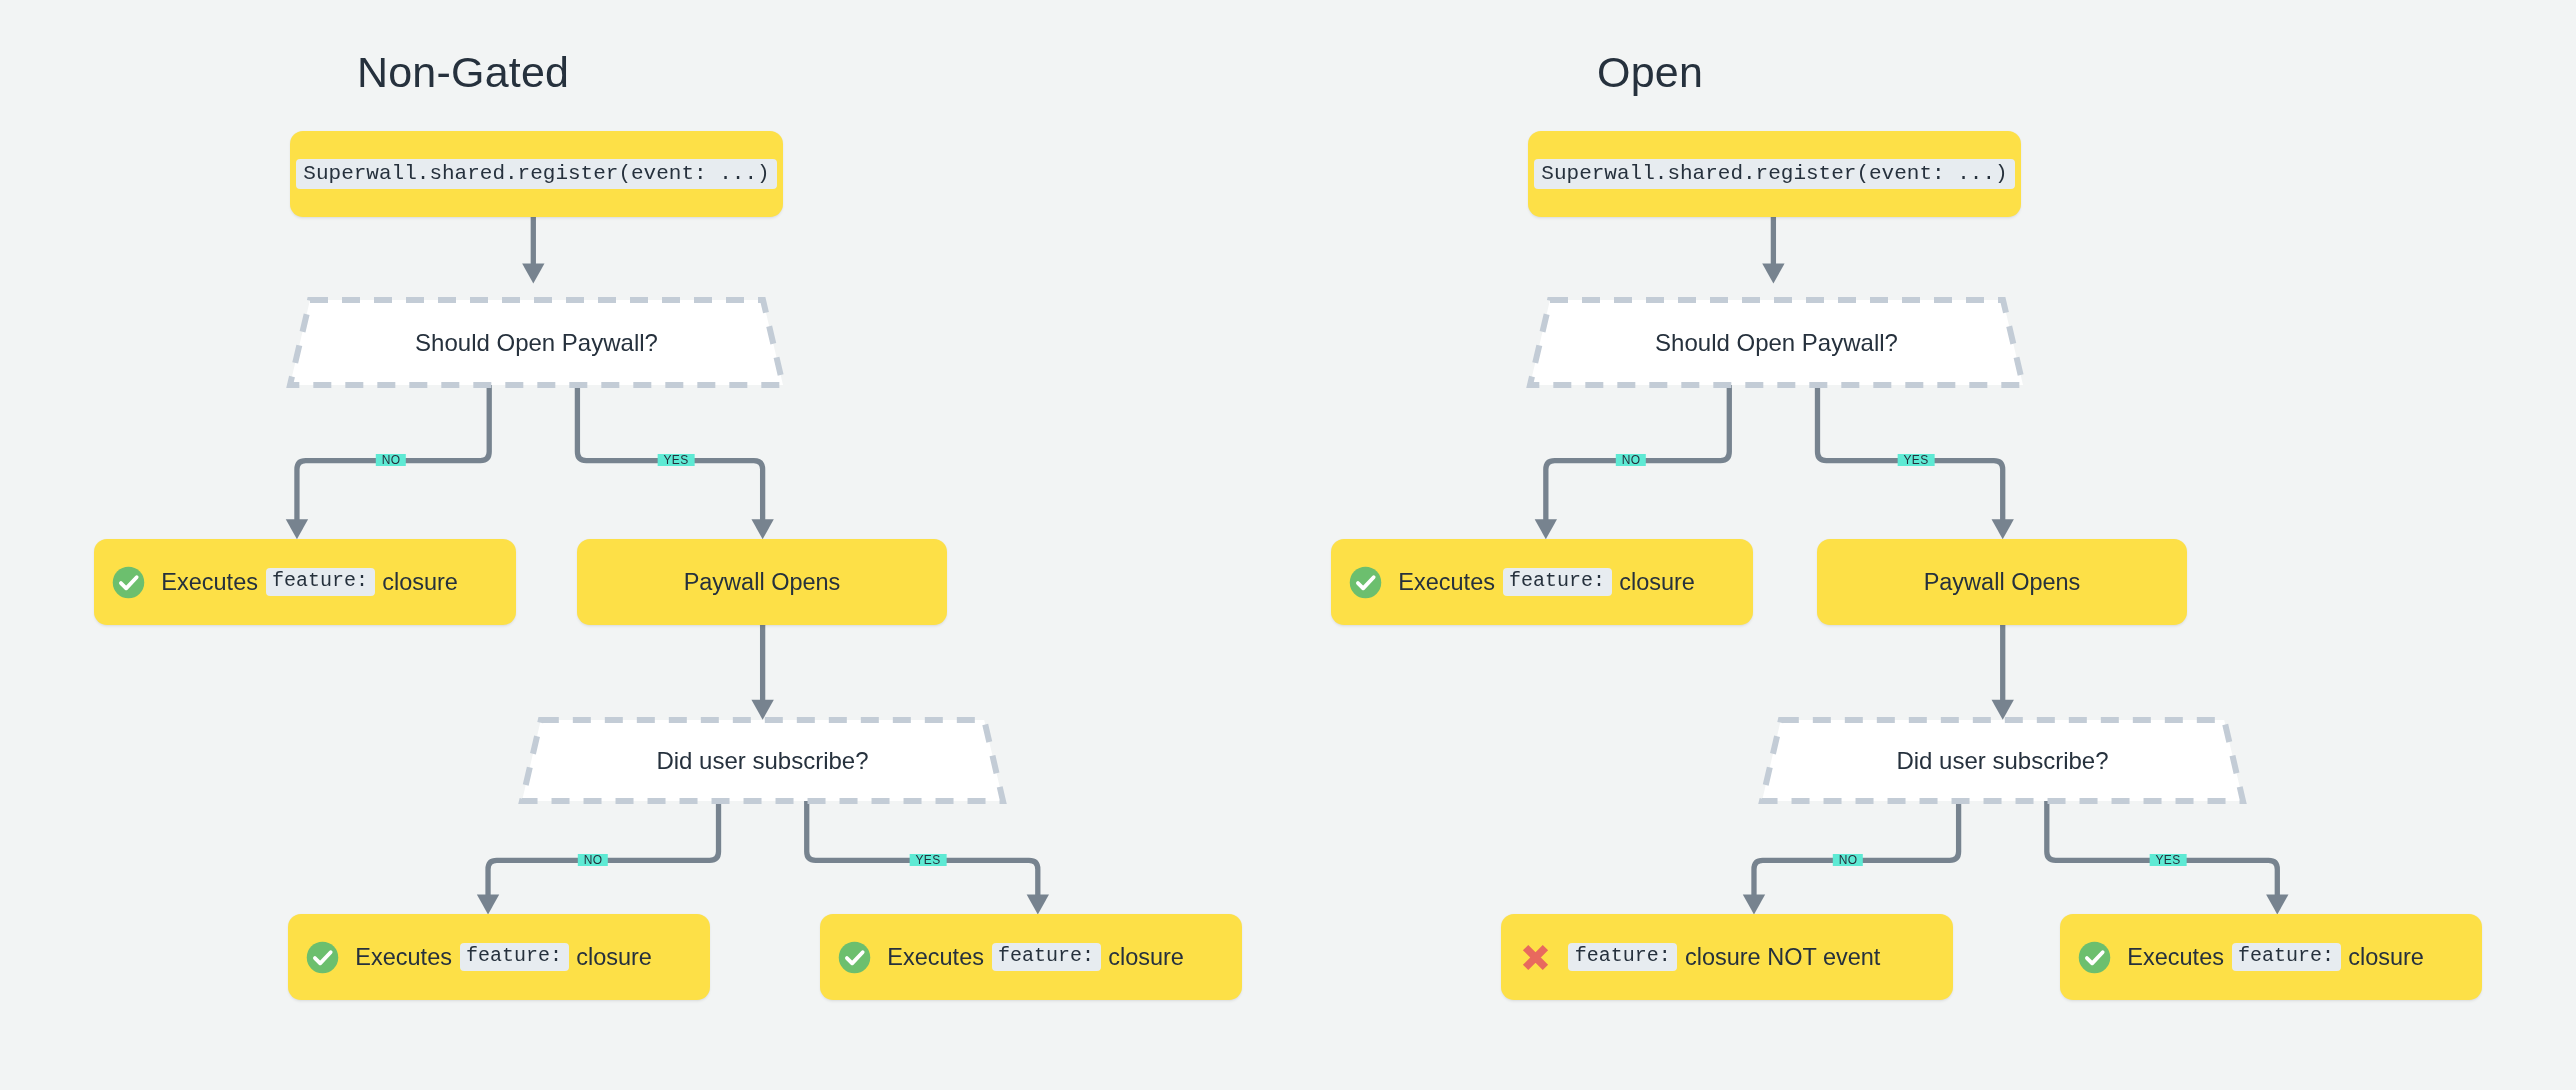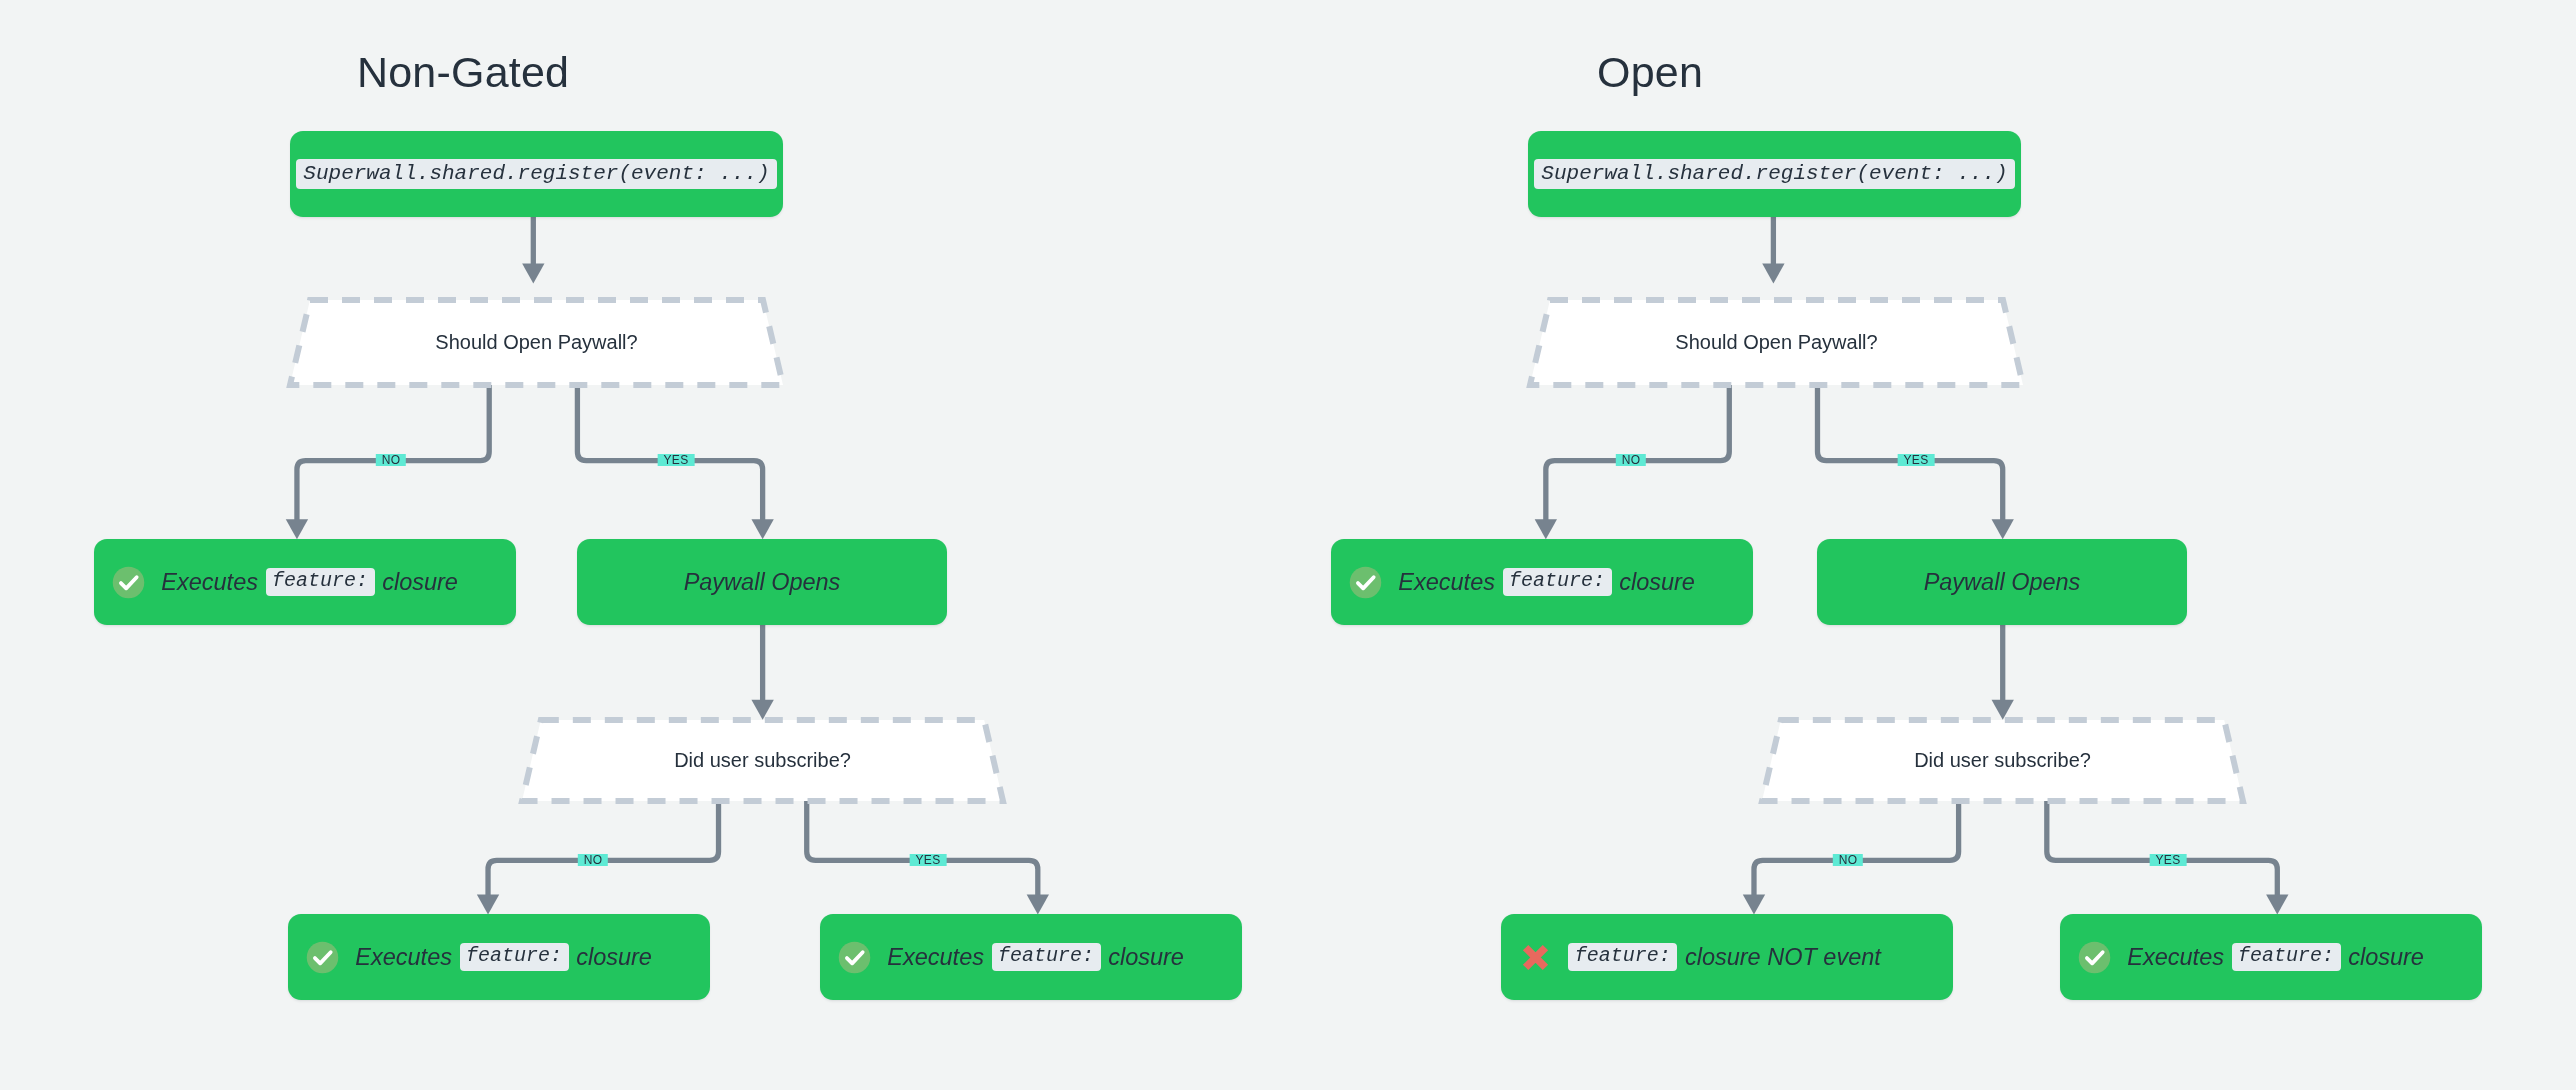--- a/index.html
+++ b/index.html
@@ -28,28 +28,27 @@
     font-weight: 400;
     color: #26313d;
     text-align: left;
     letter-spacing: 0.2px;
     white-space: nowrap;
   }
 
   
   .node {
     position: absolute;
-    background: #22c55e;
+    background: #fde047;
     border-radius: 13px;
     box-shadow: 0 1.2px 2.4px rgba(30,45,60,0.055), 0 0.6px 1.2px rgba(30,45,60,0.04);
     display: flex;
     align-items: center;
     justify-content: center;
     box-sizing: border-box;
-    font-style: italic;
   }
   .node-label {
     font-size: 23.5px;
     color: #26313d;
     white-space: nowrap;
     display: flex;
     align-items: center;
   }
 
   
@@ -79,21 +78,21 @@
   }
   .decision svg {
     position: absolute;
     inset: 0;
     width: 100%;
     height: 100%;
     overflow: visible;
   }
   .decision-label {
     position: relative;
-    font-size: 20px;
+    font-size: 24px;
     color: #26313d;
     white-space: nowrap;
     z-index: 2;
   }
 
   
   .result-inner {
     display: flex;
     align-items: center;
     justify-content: flex-start;

